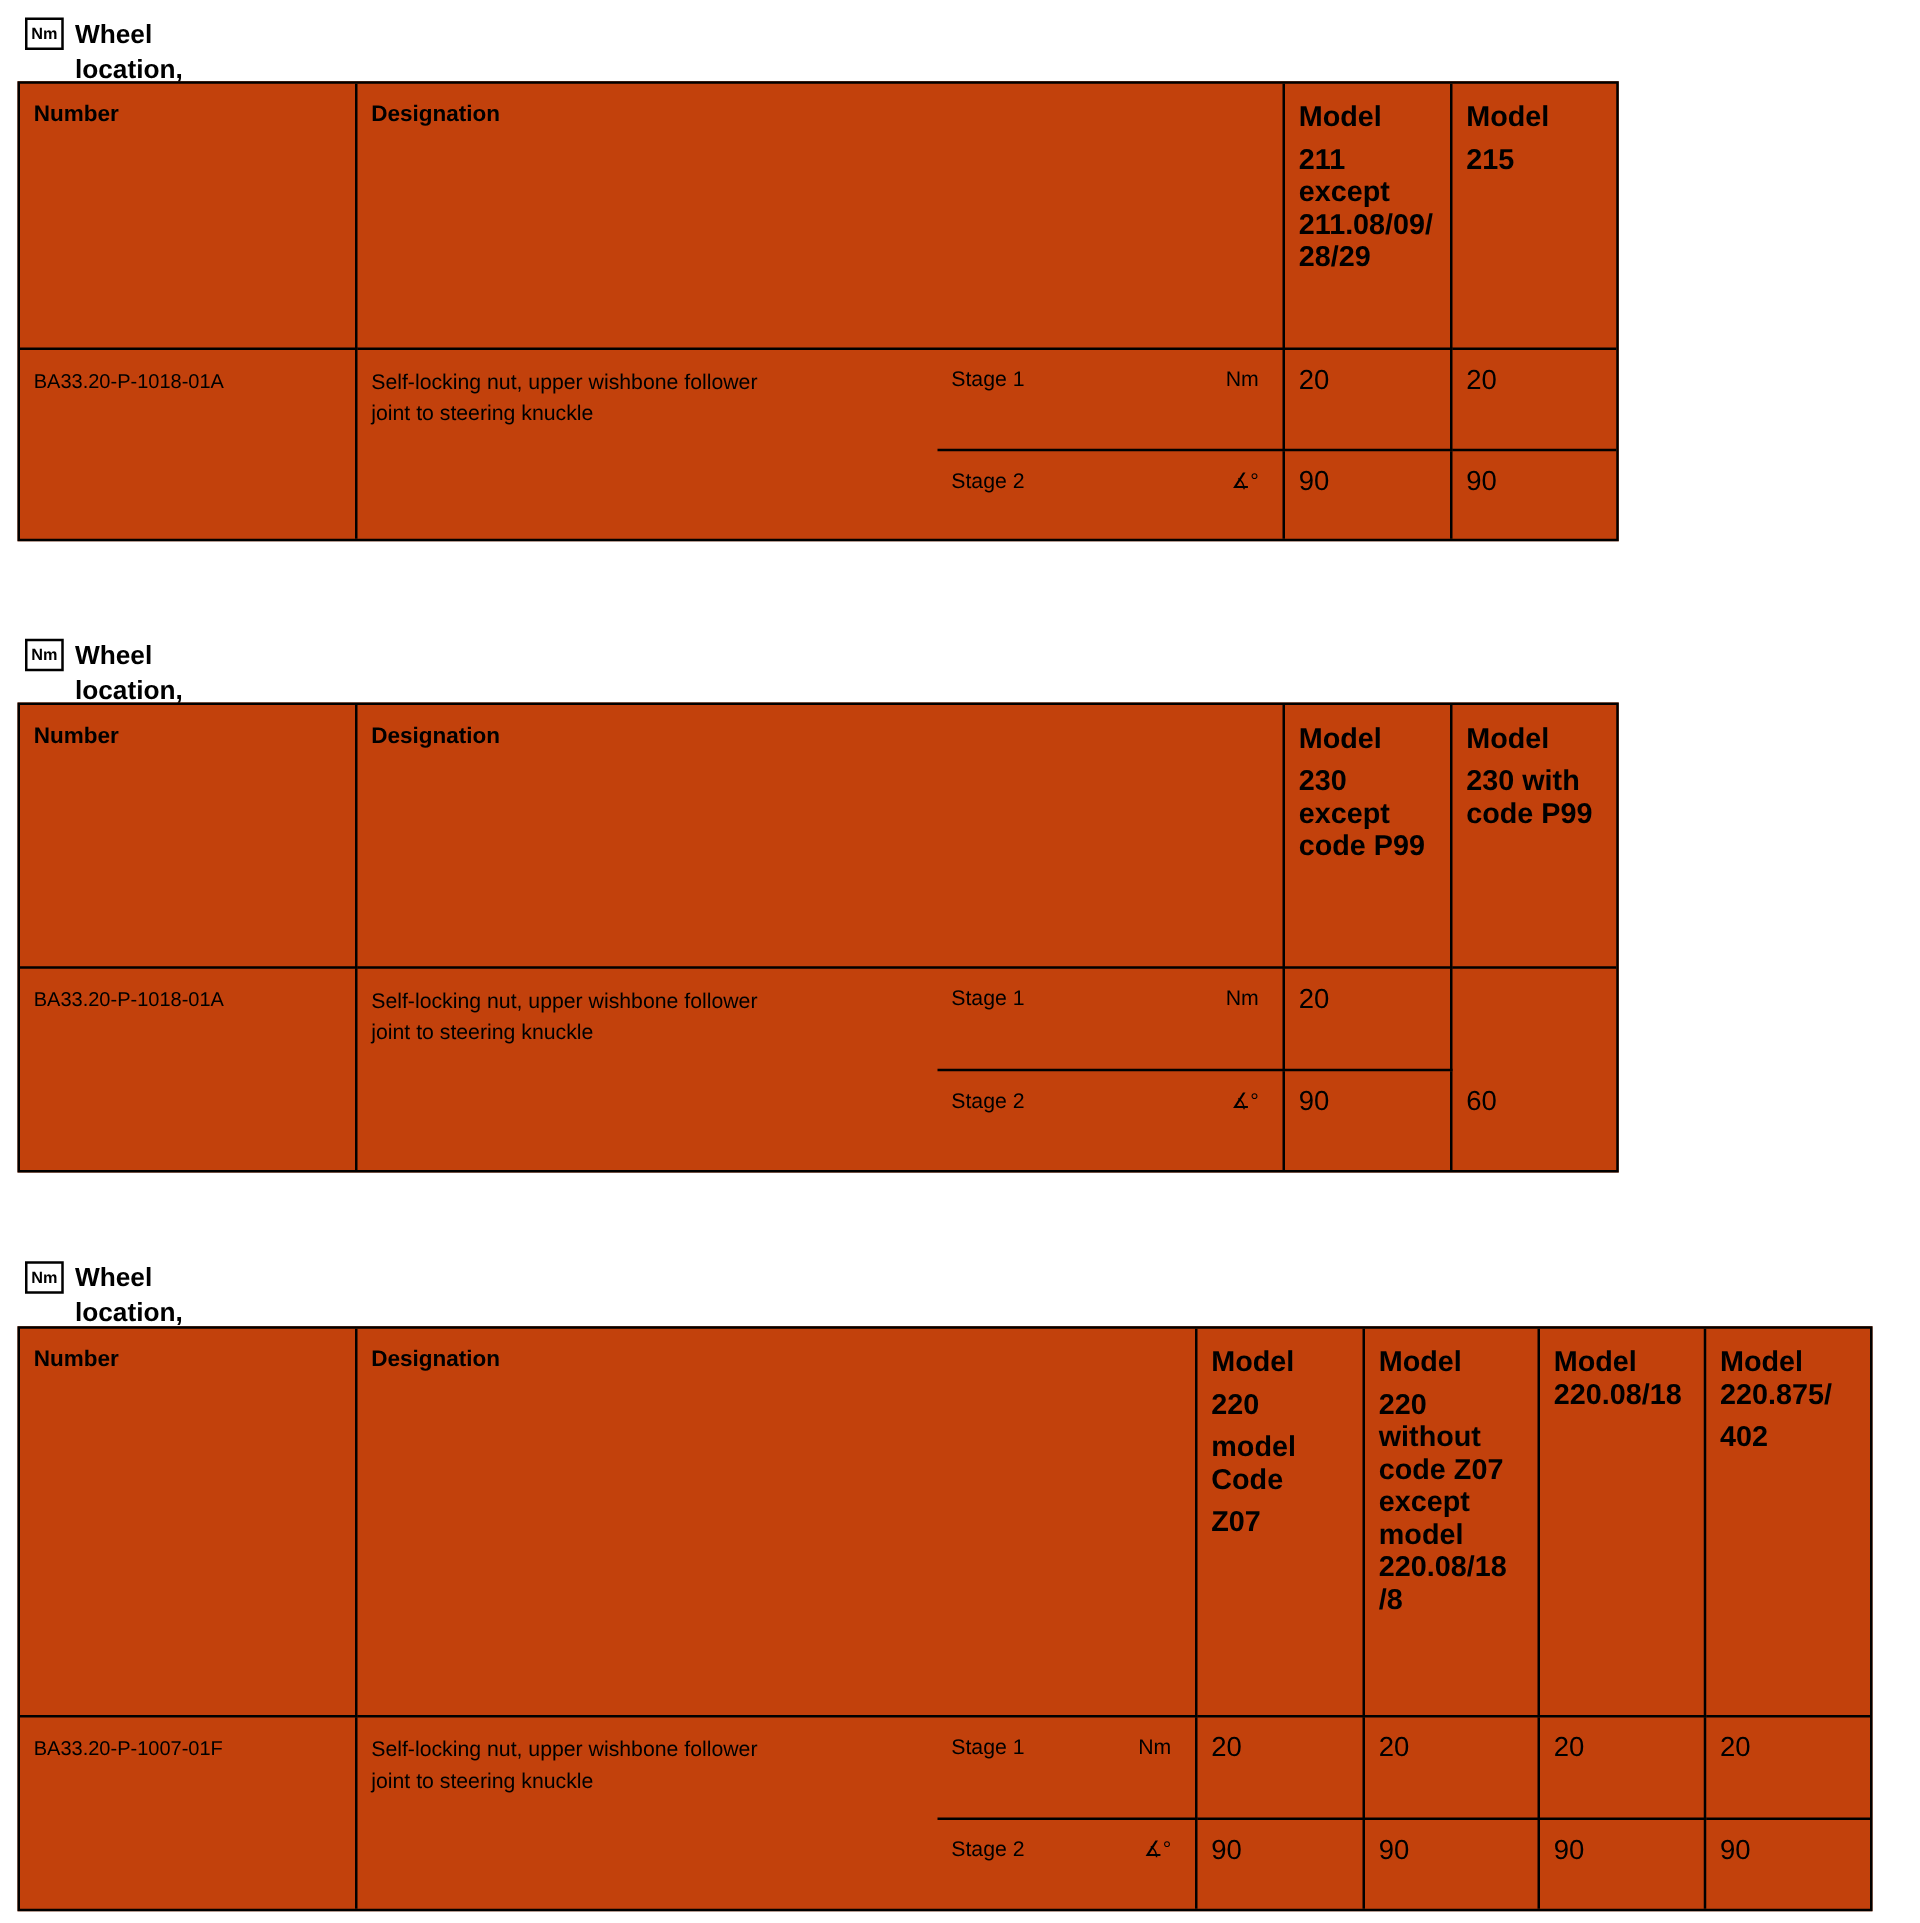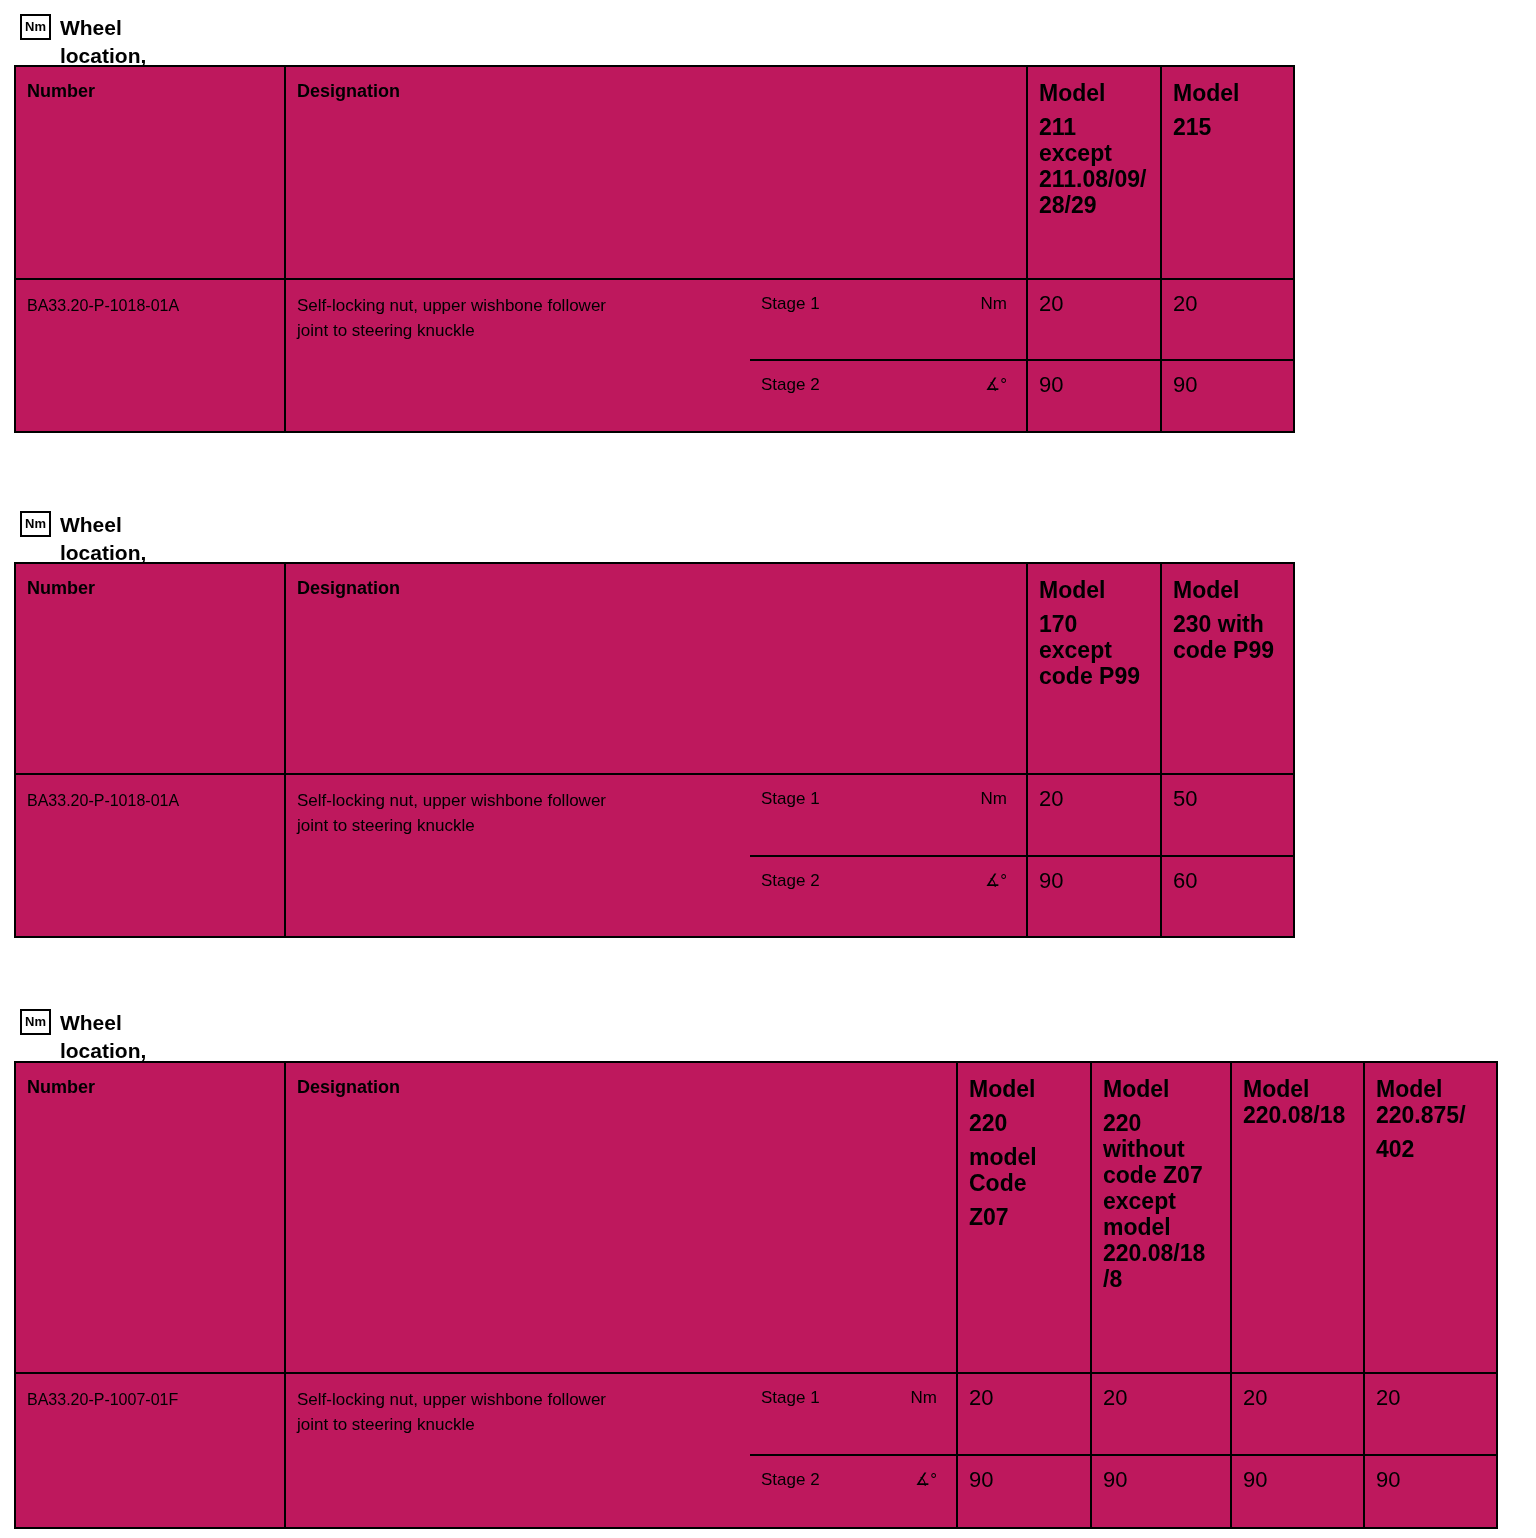--- a/index.html
+++ b/index.html
@@ -34,21 +34,21 @@
     font-size: 21px;
     font-weight: bold;
     line-height: 28px;
   }
 
   
   .tbl {
     position: absolute;
     border: 2px solid #000;
     display: grid;
-    background: #be185d;
+    background: #c2410c;
     box-sizing: border-box;
   }
   .tbl-a1 {
     left: 14px; top: 65px;
     width: 1281px; height: 368px;
     grid-template-columns: 270px 464px 278px 134px 1fr;
     grid-template-rows: 213px 81px 1fr;
   }
   .tbl-a2 {
     left: 14px; top: 562px;
@@ -144,42 +144,41 @@
   <div class="sec-heading" style="top:511px;">
     <span class="nm-icon">Nm</span>
     <span class="sec-title">Wheel location, hub</span>
   </div>
 
   <div class="tbl tbl-a2">
     <div class="cell col-hdr br bb" style="grid-area:1/1/2/2;">Number</div>
     <div class="cell col-hdr br bb" style="grid-area:1/2/2/4;">Designation</div>
     <div class="cell model-hdr br bb" style="grid-area:1/4/2/5;">
         <div class="para">Model</div>
-        <div class="para">170
+        <div class="para">230
 except
 code P99</div>
       </div>
     <div class="cell model-hdr bb" style="grid-area:1/5/2/6;">
         <div class="para">Model</div>
         <div class="para">230 with
 code P99</div>
       </div>
 
     <div class="cell num-cell br" style="grid-area:2/1/4/2;">BA33.20-P-1018-01A</div>
     <div class="cell desig-cell" style="grid-area:2/2/4/3;">
       <div class="txt">Self-locking nut, upper wishbone follower
 joint to steering knuckle</div>
     </div>
 
     <div class="cell stage-cell br bb" style="grid-area:2/3/3/4;">
       <span>Stage 1</span>
       <span class="stage-unit">Nm</span>
     </div>
     <div class="cell val-cell br bb" style="grid-area:2/4/3/5;">20</div>
-    <div class="cell val-cell bb" style="grid-area:2/5/3/6;">50</div>
 
     <div class="cell stage-cell br" style="grid-area:3/3/4/4;">
       <span>Stage 2</span>
       <span class="stage-unit">∡°</span>
     </div>
     <div class="cell val-cell br" style="grid-area:3/4/4/5;">90</div>
     <div class="cell val-cell" style="grid-area:3/5/4/6;">60</div>
   </div>
 </div>
 

